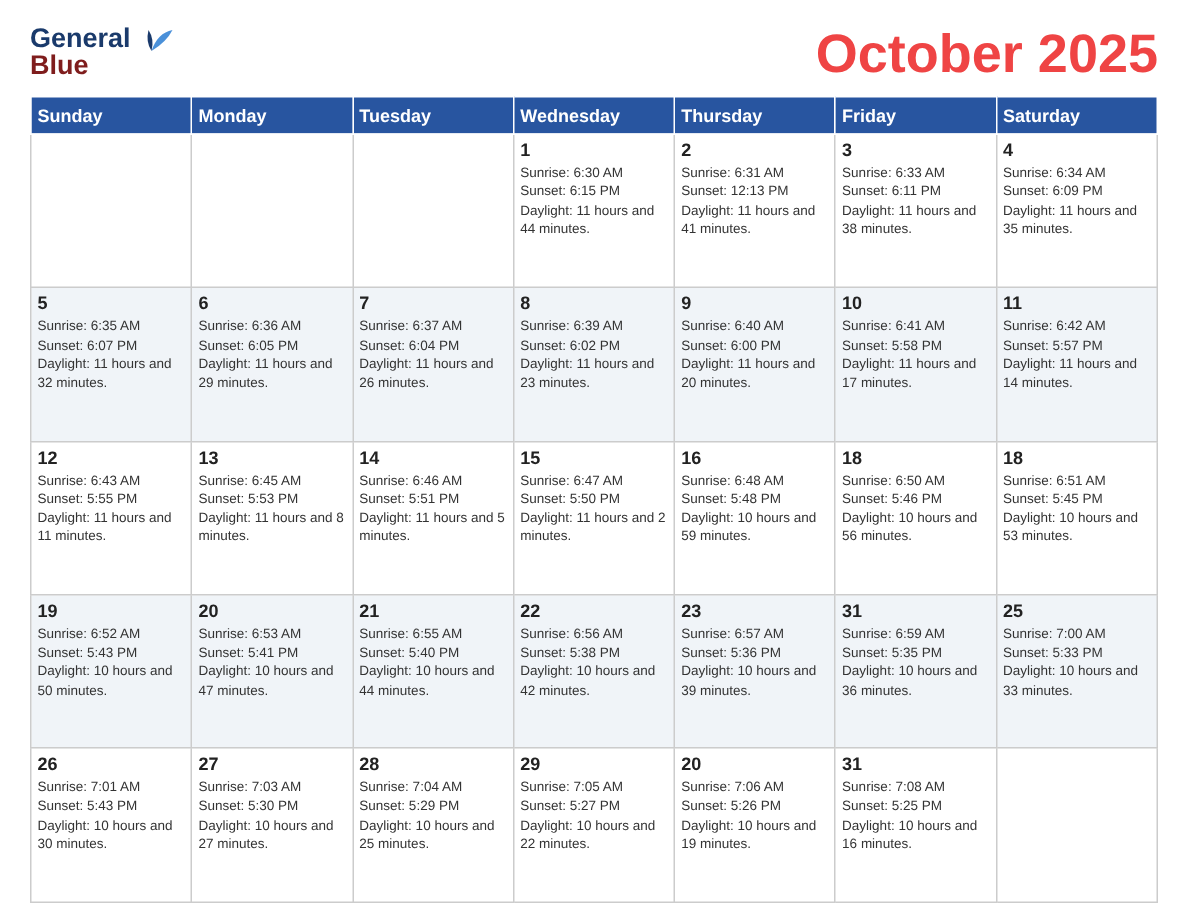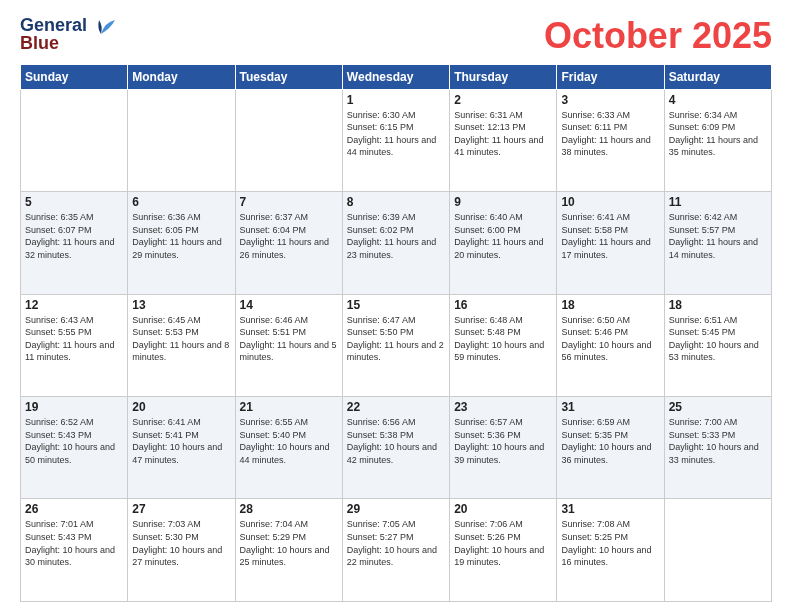--- a/index.html
+++ b/index.html
@@ -239,21 +239,21 @@
         </tr>
         <tr>
           <td>
             <span class="day-num">19</span>
             <div class="cell-info">Sunrise: 6:52 AM
 Sunset: 5:43 PM
 Daylight: 10 hours and 50 minutes.</div>
           </td>
           <td>
             <span class="day-num">20</span>
-            <div class="cell-info">Sunrise: 6:41 AM
+            <div class="cell-info">Sunrise: 6:53 AM
 Sunset: 5:41 PM
 Daylight: 10 hours and 47 minutes.</div>
           </td>
           <td>
             <span class="day-num">21</span>
             <div class="cell-info">Sunrise: 6:55 AM
 Sunset: 5:40 PM
 Daylight: 10 hours and 44 minutes.</div>
           </td>
           <td>

